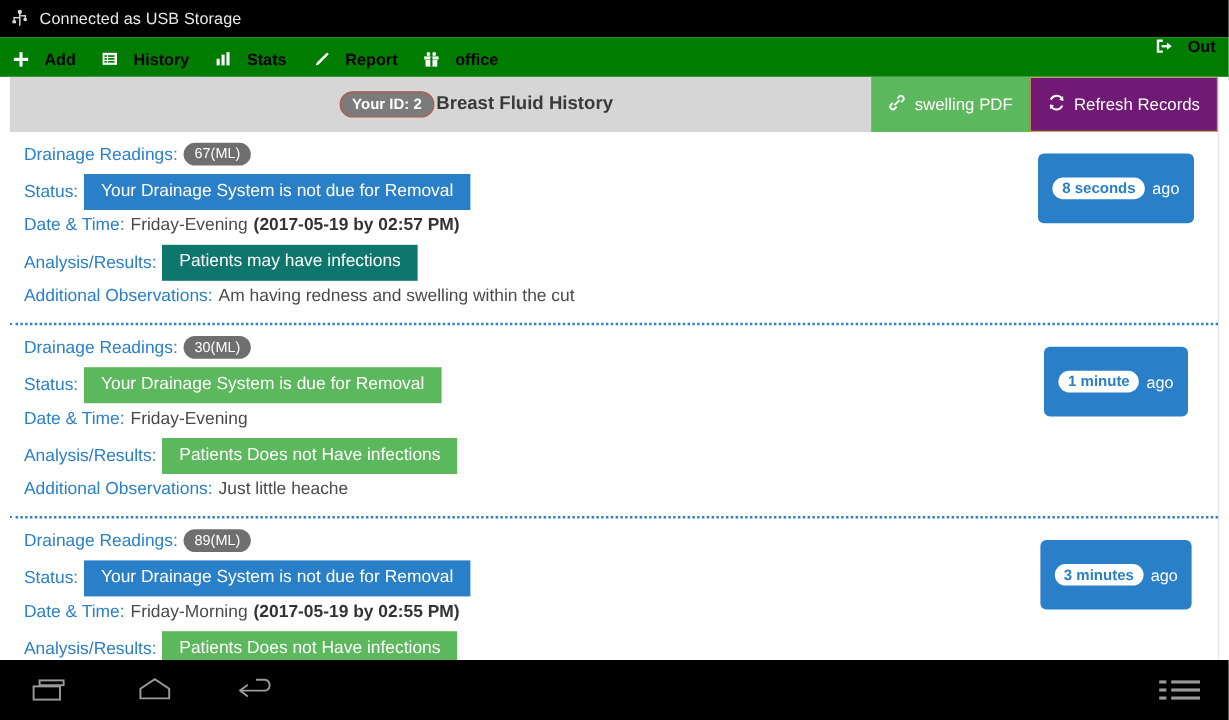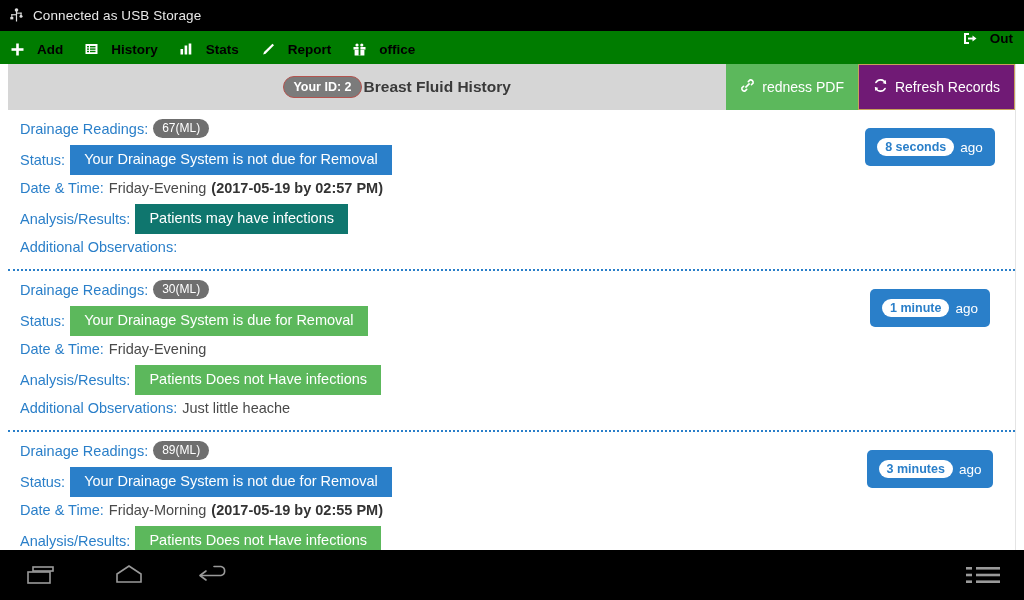--- a/index.html
+++ b/index.html
@@ -133,21 +133,21 @@
   .tag {
     color: #ffffff; font-size: 14.5px;
     padding: 6px 14px; white-space: nowrap;
     display: inline-block; line-height: 1.2;
   }
   .tag-blue { background: #2a7fc9; }
   .tag-green { background: #5cb85c; }
   .tag-red { background: #0f766e; }
   .time-badge {
     background: #2a7fc9; color: #ffffff;
-    border-radius: 5px; padding: 10px 12px;
+    border-radius: 5px; padding: 20px 12px;
     font-size: 13.5px; display: inline-flex;
     align-items: center; gap: 6px; white-space: nowrap;
   }
   .time-pill {
     background: #ffffff; color: #2a7fc9;
     border-radius: 9px; font-size: 12.5px; font-weight: bold;
     padding: 1.5px 8px 2.5px 8px;
   }
 
   
@@ -269,21 +269,21 @@
       </div>
       <div class="header-actions">
         <button class="btn btn-pdf">
           <span>
             <svg width="15" height="15" viewBox="0 0 15 15">
               <path d="M5.4 9.6 L9.6 5.4" stroke="#ffffff" stroke-width="1.6" fill="none"></path>
               <path d="M8.3 3.6 L10 1.9 A2.6 2.6 0 0 1 13.1 5 L11.4 6.7" stroke="#ffffff" stroke-width="1.6" fill="none" stroke-linecap="round"></path>
               <path d="M6.7 11.4 L5 13.1 A2.6 2.6 0 0 1 1.9 10 L3.6 8.3" stroke="#ffffff" stroke-width="1.6" fill="none" stroke-linecap="round"></path>
             </svg>
           </span>
-          <span>redness PDF</span>
+          <span>swelling PDF</span>
         </button>
         <button class="btn btn-refresh">
           <span>
             <svg width="15" height="15" viewBox="0 0 15 15">
               <path d="M12.4 5.2 A5.2 5.2 0 0 0 3 4.4" stroke="#ffffff" stroke-width="1.7" fill="none" stroke-linecap="round"></path>
               <path d="M2.6 9.8 A5.2 5.2 0 0 0 12 10.6" stroke="#ffffff" stroke-width="1.7" fill="none" stroke-linecap="round"></path>
               <path d="M12.9 2 L13 5.5 L9.6 5.3 Z" fill="#ffffff"></path>
               <path d="M2.1 13 L2 9.5 L5.4 9.7 Z" fill="#ffffff"></path>
             </svg>
           </span>
@@ -307,20 +307,21 @@
           <span class="value">Friday-Evening</span>
           <span style="width:5px"></span>
           <span class="value-bold">(2017-05-19 by 02:57 PM)</span>
         </div>
         <div class="row tall">
           <span class="label">Analysis/Results:</span>
           <span class="tag tag-red">Patients may have infections</span>
         </div>
         <div class="row">
           <span class="label">Additional Observations:</span>
+          <span class="value">Am having redness and swelling within the cut</span>
         </div>
       </div>
       <div class="record-side">
         <span class="time-badge">
           <span class="time-pill">8 seconds</span>
           <span>ago</span>
         </span>
       </div>
     </div>
 

